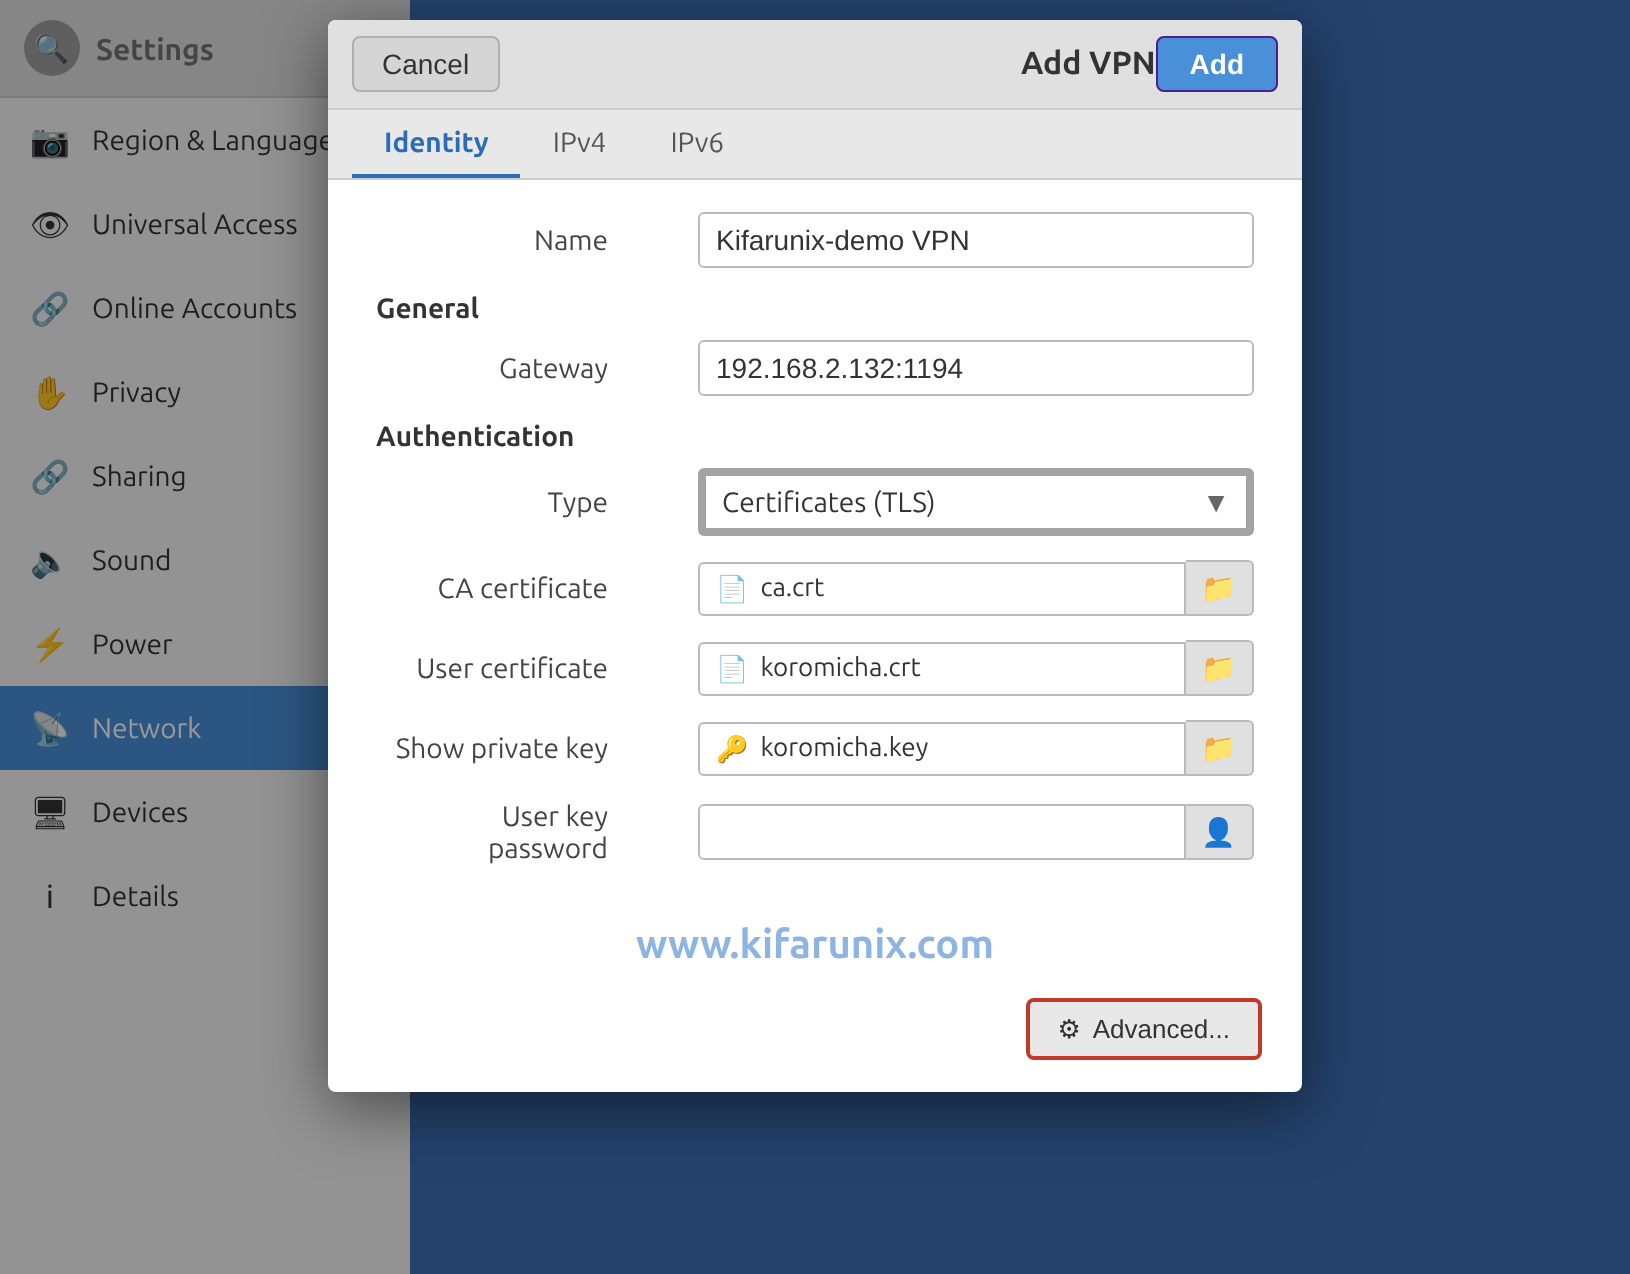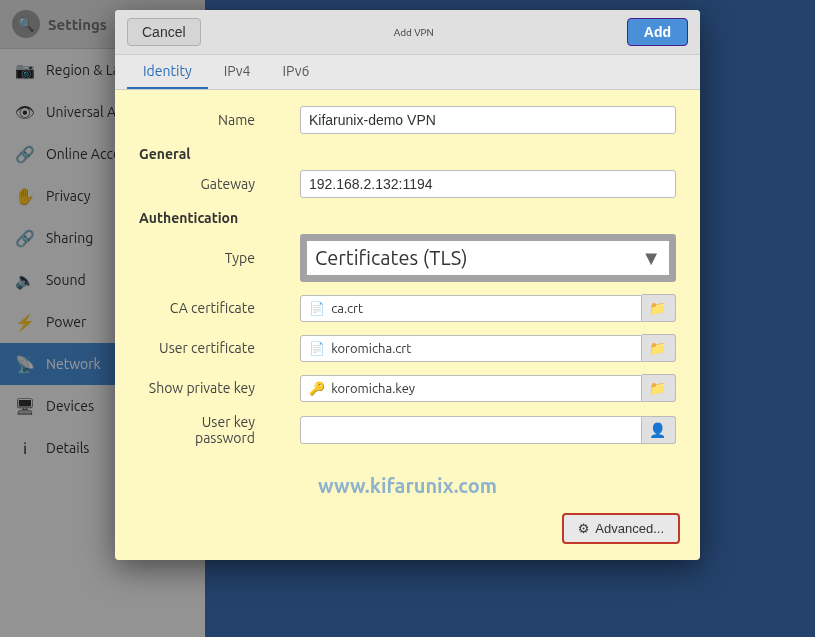--- a/index.html
+++ b/index.html
@@ -76,42 +76,42 @@
       top: 0; left: 0;
       width: 815px; height: 637px;
       background: rgba(0,0,0,0.4);
       display: flex;
       align-items: flex-start;
       justify-content: center;
       padding-top: 10px;
     }
 
     .dialog {
-      background: #fef9c3;
-      width: 585px;
+      background: #ffffff;
+      width: 487px;
       border-radius: 4px;
       box-shadow: 0 8px 32px rgba(0,0,0,0.5);
       overflow: hidden;
     }
 
     .dialog-titlebar {
       background: #e0e0e0;
       display: flex;
       align-items: center;
       justify-content: space-between;
       padding: 8px 12px;
       border-bottom: 1px solid #ccc;
     }
 
     .dialog-title {
-      font-size: 10px;
-      font-weight: 400;
-      color: #333;
-      flex: 1;
-      text-align: center;
+      font-size: 16px;
+      font-weight: 700;
+      color: #333;
+      flex: 1;
+      text-align: right;
     }
 
     .btn-cancel {
       background: #d5d5d5;
       border: 1px solid #b0b0b0;
       border-radius: 4px;
       padding: 5px 14px;
       cursor: pointer;
       font-size: 14px;
       color: #333;
@@ -139,21 +139,21 @@
       padding: 8px 16px;
       cursor: pointer;
       font-size: 14px;
       color: #555;
       border-bottom: 2px solid transparent;
     }
 
     .dialog-tab.active {
       color: #2a6db5;
       border-bottom: 2px solid #2a6db5;
-      font-weight: 400;
+      font-weight: 700;
     }
 
     .dialog-body {
       padding: 16px 24px;
     }
 
     .form-row {
       display: flex;
       align-items: center;
       margin-bottom: 12px;
@@ -214,24 +214,24 @@
       background: #e0e0e0;
       cursor: pointer;
       display: flex;
       align-items: center;
       justify-content: center;
     }
 
     .select-input {
       flex: 1;
       padding: 5px 8px;
-      border: 7px solid #a3a3a3;
+      border: 4px solid #a3a3a3;
       border-radius: 3px;
       background: white;
-      font-size: 20px;
+      font-size: 14px;
       color: #333;
       display: flex;
       align-items: flex-start;
       justify-content: space-between;
     }
 
     .select-arrow {
       color: #666;
     }
 

